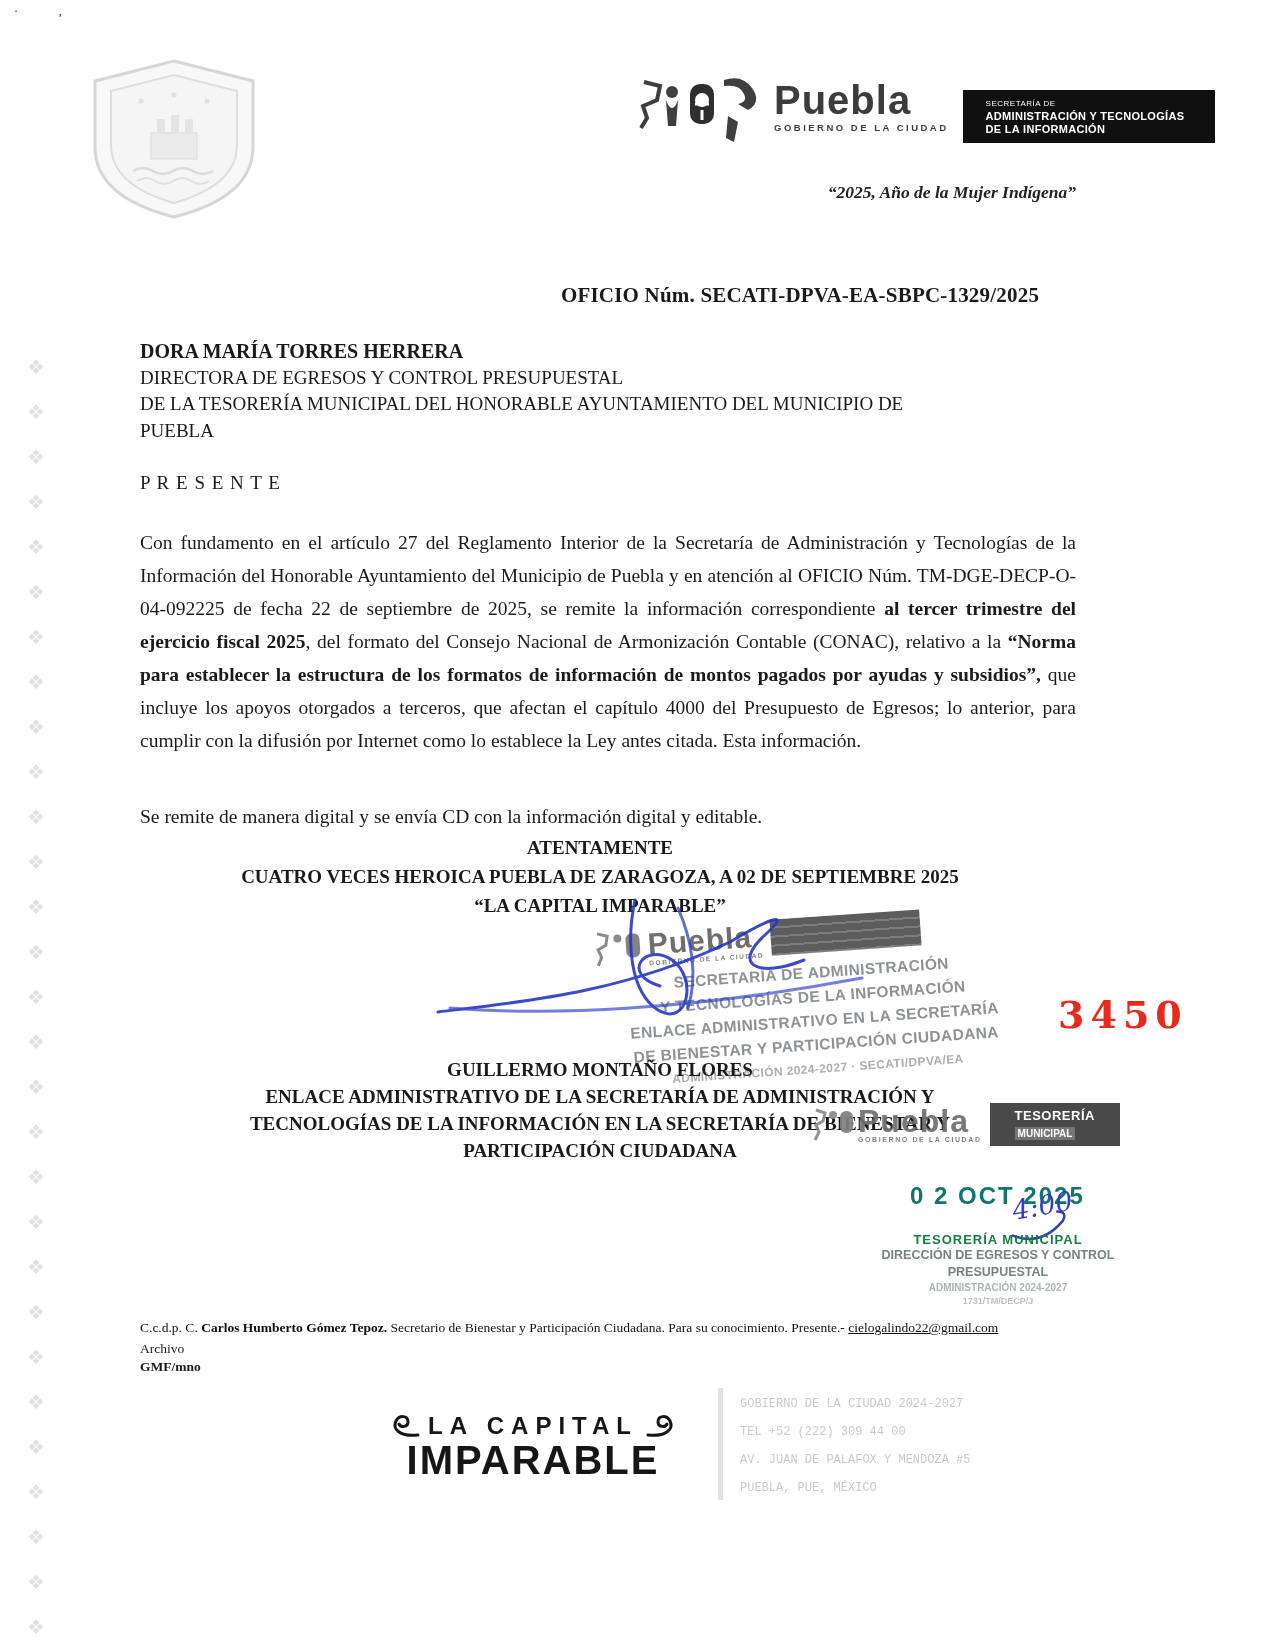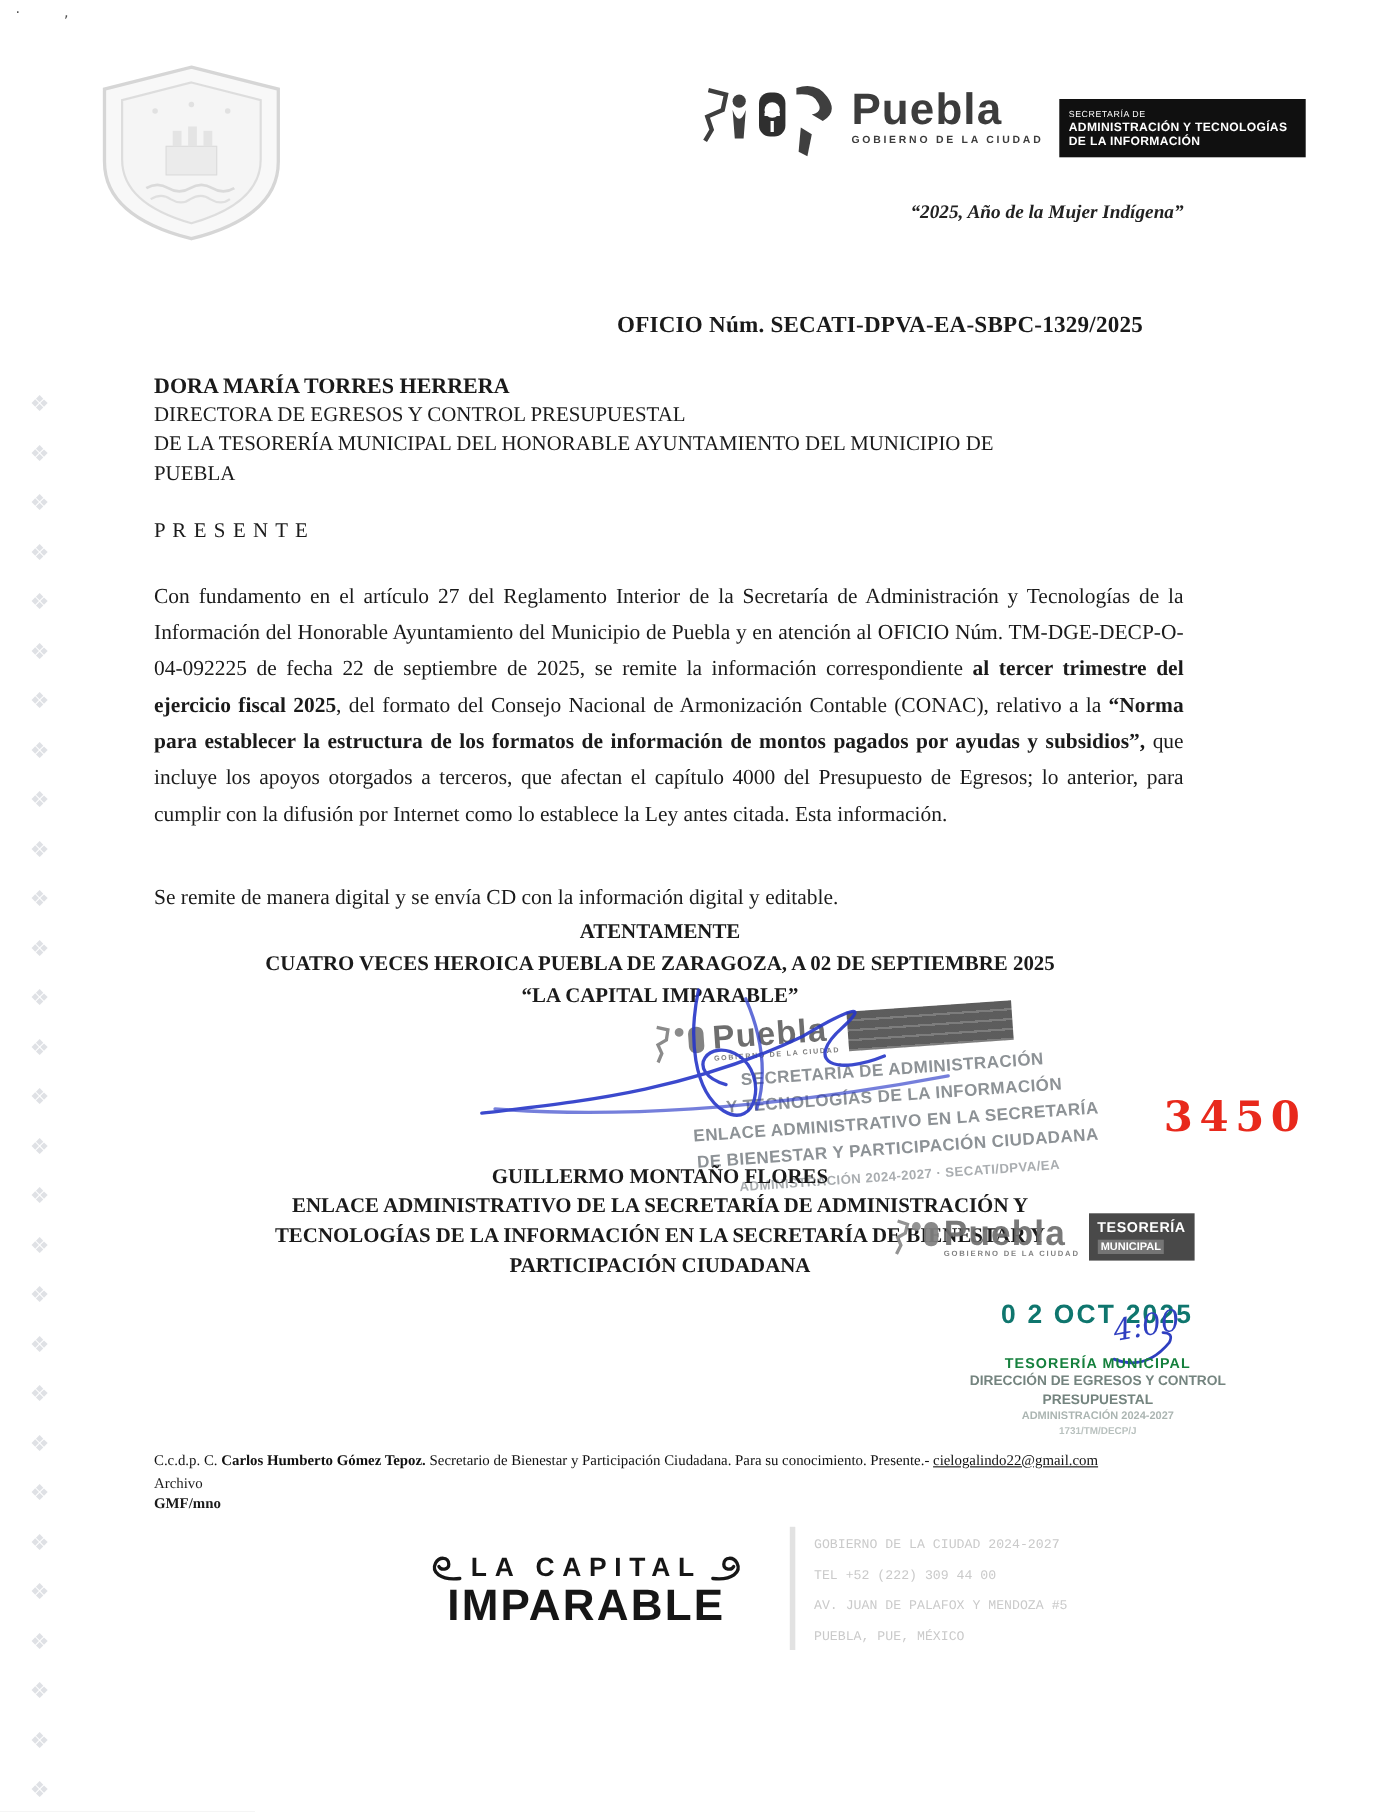--- a/index.html
+++ b/index.html
@@ -20,21 +20,21 @@
   
   .crest{position:absolute;left:85px;top:55px;opacity:.55;}
   
   .brand-group{position:absolute;left:638px;top:74px;display:flex;align-items:flex-start;
     font-family:"Liberation Sans", sans-serif;}
   .brand-icon{margin-top:2px;}
   .brand-text{margin-left:6px;margin-top:6px;}
   .brand-word{font-size:40px;font-weight:bold;color:#3c3c3c;letter-spacing:1px;line-height:40px;}
   .brand-tag{font-size:9.5px;font-weight:bold;color:#3c3c3c;letter-spacing:2.5px;margin-top:2px;}
   .sec-box{margin-left:14px;margin-top:16px;background:#101010;color:#fff;
-    padding:7px 9px;width:206px;line-height:13px;}
+    padding:7px 23px;width:206px;line-height:13px;}
   .sec-box .l1{font-size:8px;letter-spacing:.5px;}
   .sec-box .l2{font-size:11px;font-weight:bold;letter-spacing:.3px;}
   .sec-box .l3{font-size:11px;font-weight:bold;letter-spacing:.3px;}
   .motto{position:absolute;left:640px;top:182px;width:436px;text-align:right;
     font-style:italic;font-weight:bold;font-size:17.5px;color:#222;}
   
   .oficio-line{position:absolute;left:380px;top:283px;width:840px;text-align:center;
     font-weight:bold;font-size:21px;letter-spacing:.2px;}
   .recipient{position:absolute;left:140px;top:338px;font-size:19px;line-height:26.5px;}
   .recipient .name{font-weight:bold;font-size:20px;}
@@ -62,21 +62,21 @@
     font-size:15.5px;line-height:24px;letter-spacing:.4px;}
   .stamp1 .slines .faint{font-size:12px;opacity:.75;}
   
   .folio{position:absolute;left:1058px;top:992px;color:#e8291c;
     font-family:"DejaVu Serif", serif;font-weight:bold;font-size:38px;letter-spacing:6px;}
   
   .stamp2{position:absolute;left:812px;top:1103px;display:flex;align-items:center;
     font-family:"Liberation Sans", sans-serif;opacity:.92;}
   .stamp2 .tword{font-size:32px;font-weight:bold;color:#6e6e6e;letter-spacing:1px;line-height:30px;}
   .stamp2 .tsub{font-size:7px;font-weight:bold;color:#777;letter-spacing:1.6px;}
-  .stamp2 .tbox{margin-left:8px;background:#3a3a3a;color:#fff;padding:5px 8px;text-align:left;}
+  .stamp2 .tbox{margin-left:8px;background:#3a3a3a;color:#fff;padding:5px 25px;text-align:left;}
   .stamp2 .tbox .b1{font-size:13px;font-weight:bold;letter-spacing:.5px;}
   .stamp2 .tbox .b2{font-size:10px;font-weight:bold;background:#6a6a6a;padding:1px 3px;margin-top:2px;display:inline-block;}
   .stamp-date{position:absolute;left:893px;top:1182px;color:#0f766e;
     font-family:"Liberation Sans", sans-serif;font-weight:bold;font-size:24px;letter-spacing:2px;margin-left:17px;}
   .stamp-time{position:absolute;left:1012px;top:1190px;color:#2f3fc0;
     font-style:italic;font-size:27px;transform:rotate(-10deg);
     font-family:"DejaVu Serif", serif;}
   .stamp-time svg{position:absolute;left:-8px;top:4px;}
   .stamp2-lines{position:absolute;left:848px;top:1232px;width:300px;text-align:center;
     font-family:"Liberation Sans", sans-serif;font-weight:bold;color:#74847f;}

